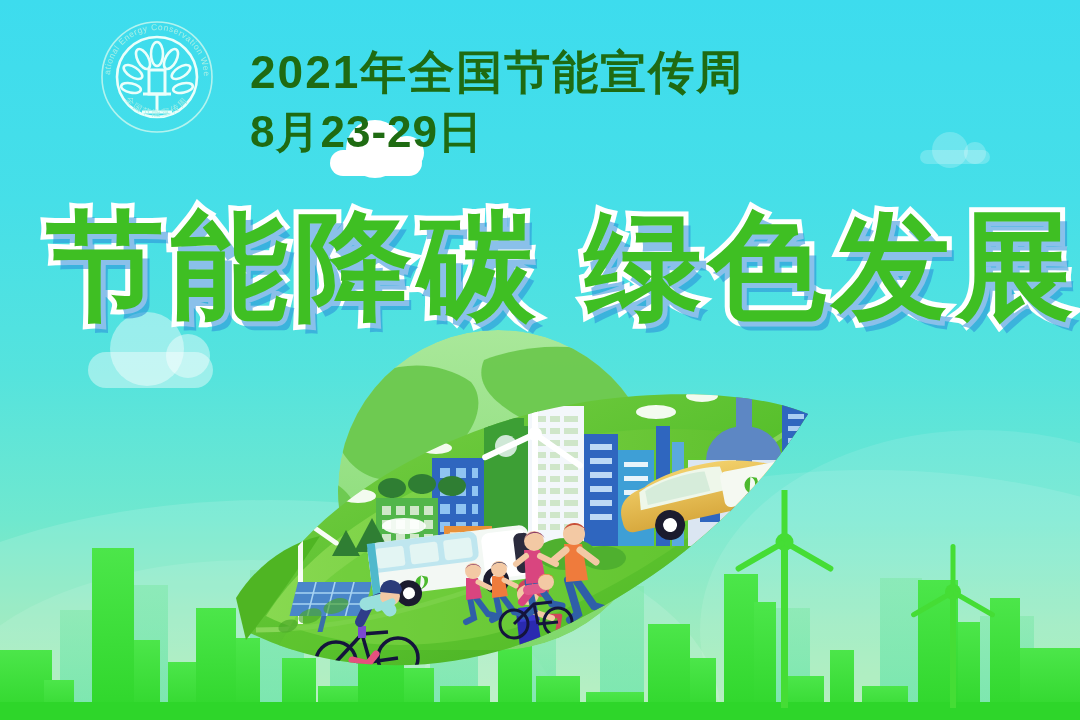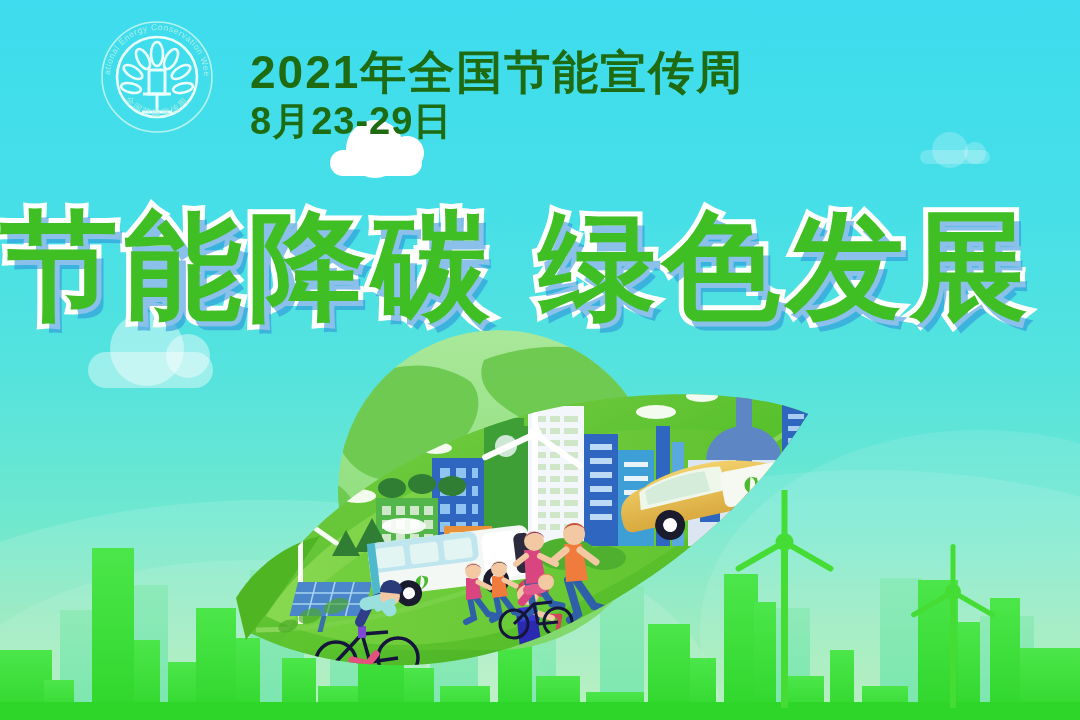--- a/index.html
+++ b/index.html
@@ -36,27 +36,27 @@
   
   .logo-wrap{left:98px;top:18px;width:118px;height:118px;}
 
   
   .head-block{left:250px;top:48px;width:600px;text-align:left;}
   .head-line1{
     font-size:46px;font-weight:bold;color:#1f6b12;letter-spacing:2px;
     line-height:1.08;white-space:nowrap;
   }
   .head-line2{
-    font-size:38px;font-weight:bold;color:#1f6b12;letter-spacing:1px;
-    line-height:1.15;margin-top:2px;white-space:nowrap;
+    font-size:44px;font-weight:bold;color:#1f6b12;letter-spacing:1px;
+    line-height:1.15;margin-top:9px;white-space:nowrap;
   }
 
   
   .slogan{
-    position:absolute;left:0;top:188px;width:1080px;text-align:left;
+    position:absolute;left:0;top:188px;width:1080px;text-align:right;
     font-size:118px;font-weight:bold;letter-spacing:6px;
     color:#3fbf23;white-space:nowrap;
     -webkit-text-stroke:10px #ffffff;
     paint-order:stroke fill;
     text-shadow:7px 9px 0 rgba(41,140,216,.55);
   }
   .slogan .gap{display:inline-block;width:42px;}
 
   
   .illus{left:236px;top:330px;width:620px;height:390px;}

